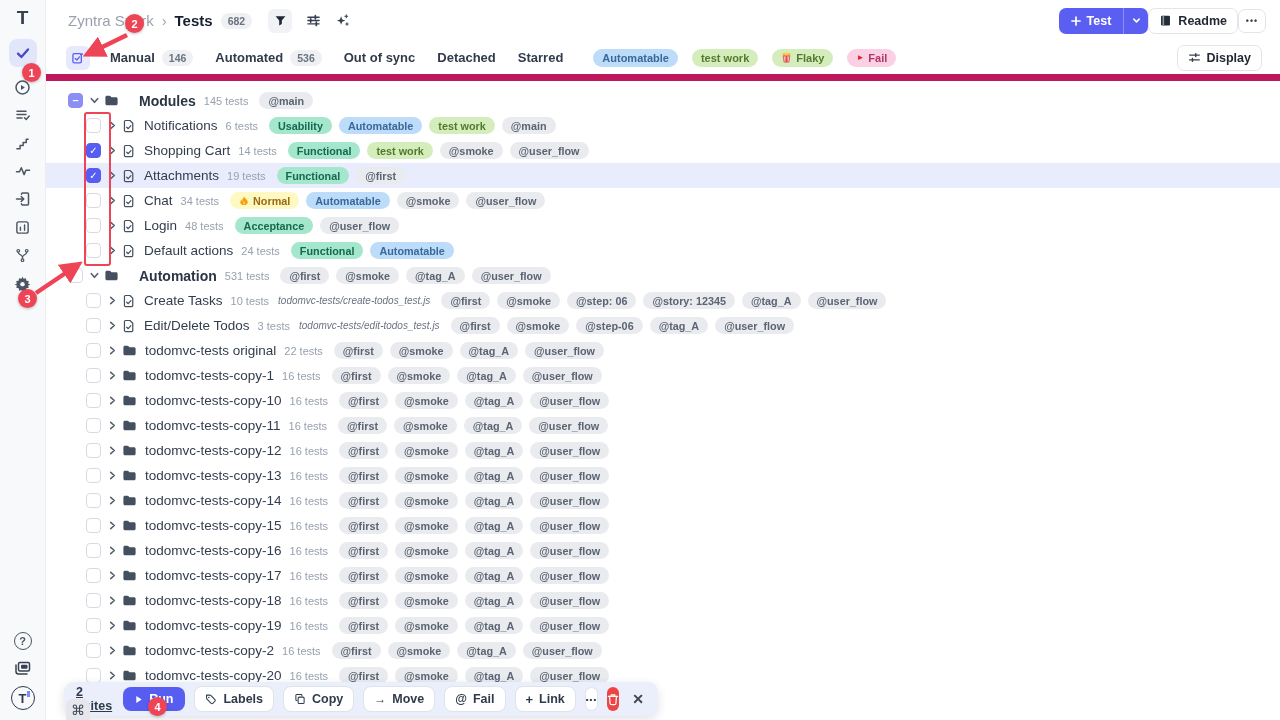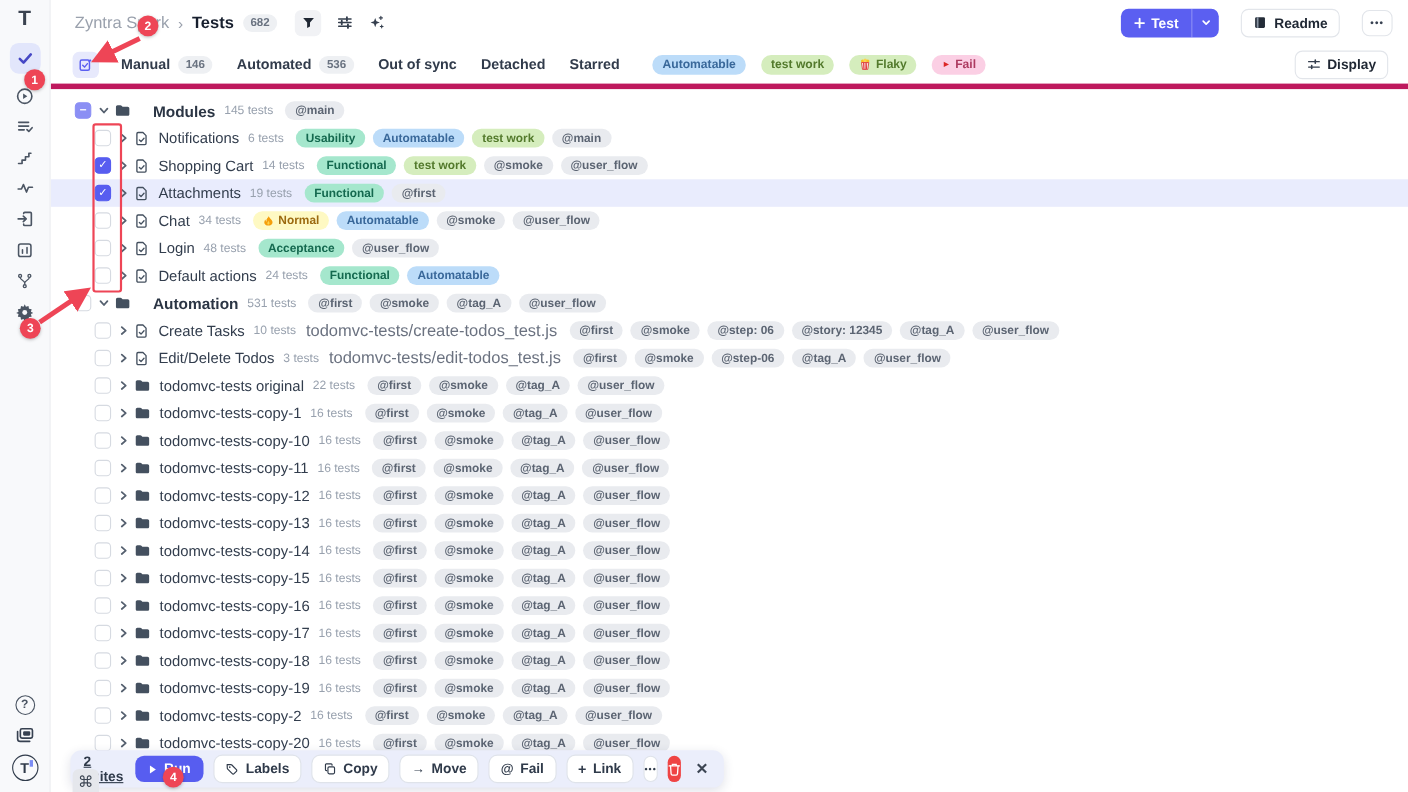--- a/index.html
+++ b/index.html
@@ -23,28 +23,28 @@
   .topbar { height:41px; display:flex; align-items:center; padding:0 14px 0 22px; gap:0; }
   .crumb-project { color:#9aa1ad; font-size:15px; }
   .crumb-sep { color:#9aa1ad; margin:0 8px; font-size:14px; }
   .crumb-page { color:#171f2e; font-size:15px; font-weight:700; }
   .count-pill { background:#eef0f3; color:#6a7381; border-radius:9px; font-size:10.5px; font-weight:600; padding:2px 7px; margin-left:8px;}
   .icon-btn-sq { width:24px; height:24px; border-radius:6px; background:#f1f2f5; display:flex; align-items:center; justify-content:center; margin-left:16px; cursor:pointer;}
   .search-box { margin-left:12px; width:150px; height:26px; border:1px solid #e3e6ea; border-radius:8px; display:flex; align-items:center; padding:0 8px; gap:6px; background:#fff;}
   .search-box input { border:none; outline:none; width:100%; font-size:12px; color:#43506a; font-family:"Liberation Sans",sans-serif;}
   .search-box input::placeholder { color:#8a94a2; }
   .plain-icon { margin-left:14px; display:flex; align-items:center; cursor:pointer;}
-  .top-right { margin-left:auto; display:flex; align-items:center; gap:20px; }
+  .top-right { margin-left:auto; display:flex; align-items:center; gap:0; }
   .btn-test { display:flex; height:26px; background:#5b5ff1; border-radius:7px; color:#fff; font-size:12.5px; font-weight:700; overflow:hidden; cursor:pointer;}
   .btn-test .main-part { display:flex; align-items:center; gap:6px; padding:0 12px; border-right:1px solid rgba(255,255,255,.3);}
   .btn-test .chev-part { width:24px; display:flex; align-items:center; justify-content:center;}
   .btn-ghost { display:flex; align-items:center; gap:6px; height:26px; border:1px solid #e2e5ea; background:#fff; border-radius:7px; padding:0 10px; font-size:12.5px; font-weight:700; color:#1f2733; cursor:pointer;}
   .btn-more { width:28px; height:24px; border:1px solid #e2e5ea; border-radius:7px; background:#fff; display:flex; align-items:center; justify-content:center; font-weight:700; color:#374151; font-size:12px; letter-spacing:1px; cursor:pointer;}
 
-  .filterbar { height:40px; display:flex; align-items:center; padding:0 18px 0 20px; border-bottom:5px solid #be185d; gap:0;}
+  .filterbar { height:40px; display:flex; align-items:center; padding:0 18px 0 20px; border-bottom:7px solid #be185d; gap:0;}
   .fb-iconbtn { width:24px; height:24px; background:#e7e9fc; border-radius:6px; display:flex; align-items:center; justify-content:center; cursor:pointer; margin-right:20px;}
   .fb-item { display:flex; align-items:center; gap:7px; font-size:13px; font-weight:600; color:#313b4b; margin-right:22px; cursor:pointer;}
   .fb-chips { display:flex; gap:14px; margin-left:8px;}
   .chip { display:inline-flex; align-items:center; gap:4px; font-size:11px; font-weight:600; border-radius:11px; padding:3px 9px; white-space:nowrap;}
   .chip.gray  { background:#e9ebef; color:#5b6472; }
   .chip.mint  { background:#a5e7cd; color:#14694f; }
   .chip.blue  { background:#bcdcf9; color:#39689a; }
   .chip.green { background:#d5edbd; color:#537a2c; }
   .chip.amber { background:#fef9c3; color:#9c6a10; }
   .chip.pink  { background:#fbcfe4; color:#ad3a60; }
@@ -57,21 +57,21 @@
   .tree-row.lvl0 { padding-left:22px; }
   .tree-row.lvl1 { padding-left:40px; }
   .cb { width:15px; height:15px; border-radius:4px; border:1.5px solid #d6dae1; background:#fff; flex:0 0 15px; display:flex; align-items:center; justify-content:center; font-size:10px; color:#fff; line-height:1; cursor:pointer;}
   .cb.checked { background:#575df0; border-color:#575df0; }
   .cb.mixed   { background:#8b8ff4; border-color:#8b8ff4; font-size:11px; font-weight:700;}
   .chev { width:16px; display:flex; justify-content:center; margin-left:3px; cursor:pointer;}
   .row-ic { margin-left:2px; display:flex; }
   .row-title { margin-left:8px; font-size:13.5px; font-weight:500; color:#323d4d; white-space:nowrap;}
   .lvl0 .row-title { font-size:14px; font-weight:600; color:#2b3544;padding-left:12px;}
   .row-count { margin-left:8px; font-size:11px; color:#98a1ae; white-space:nowrap;}
-  .row-path { margin-left:9px; font-size:15px; color:#6b7280; white-space:nowrap;}
+  .row-path { margin-left:9px; font-size:10px; color:#6b7280; white-space:nowrap;font-style:italic;}
   .row-chips { display:flex; gap:7px; margin-left:11px; }
   .row-chips .chip { padding:2.5px 9px; font-size:10.8px;}
 
   
   .action-bar { position:absolute; left:18px; bottom:4px; width:594px; height:34px; background:#ebeefb; border-radius:10px; box-shadow:0 3px 10px rgba(35,45,90,.14); display:flex; align-items:center; padding:0 12px; gap:9px; z-index:20;}
   .sel-label { font-size:12.5px; font-weight:600; color:#2f3a4a; text-decoration:underline; cursor:pointer; margin-right:2px;}
   .btn-run { position:relative; display:flex; align-items:center; gap:6px; background:#575df0; color:#fff; height:24px; border-radius:8px; padding:0 12px; font-size:12.5px; font-weight:700; cursor:pointer;}
   .ab-btn { display:flex; align-items:center; gap:6px; background:#fff; border:1px solid #dfe3ea; height:24px; border-radius:8px; padding:12px 10px; font-size:12.5px; font-weight:600; color:#2f3a4a; cursor:pointer; white-space:nowrap;}
   .ab-more { width:26px; justify-content:center; padding:0; letter-spacing:1px; font-weight:700;}
   .btn-del { width:24px; height:24px; background:#ef4444; border-radius:7px; display:flex; align-items:center; justify-content:center; cursor:pointer;}

